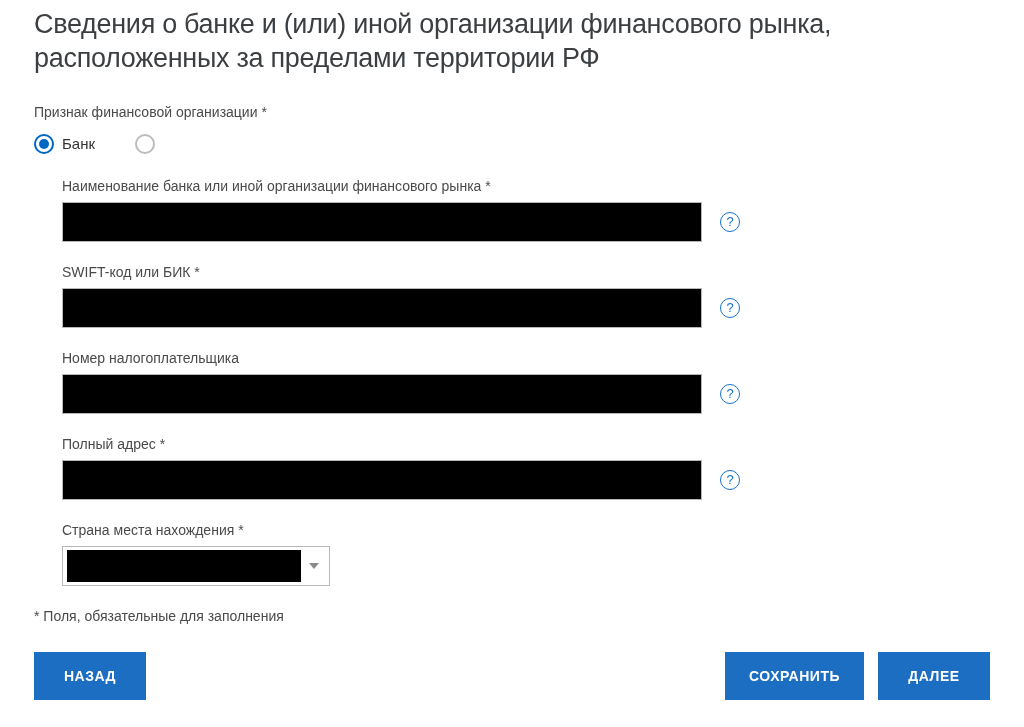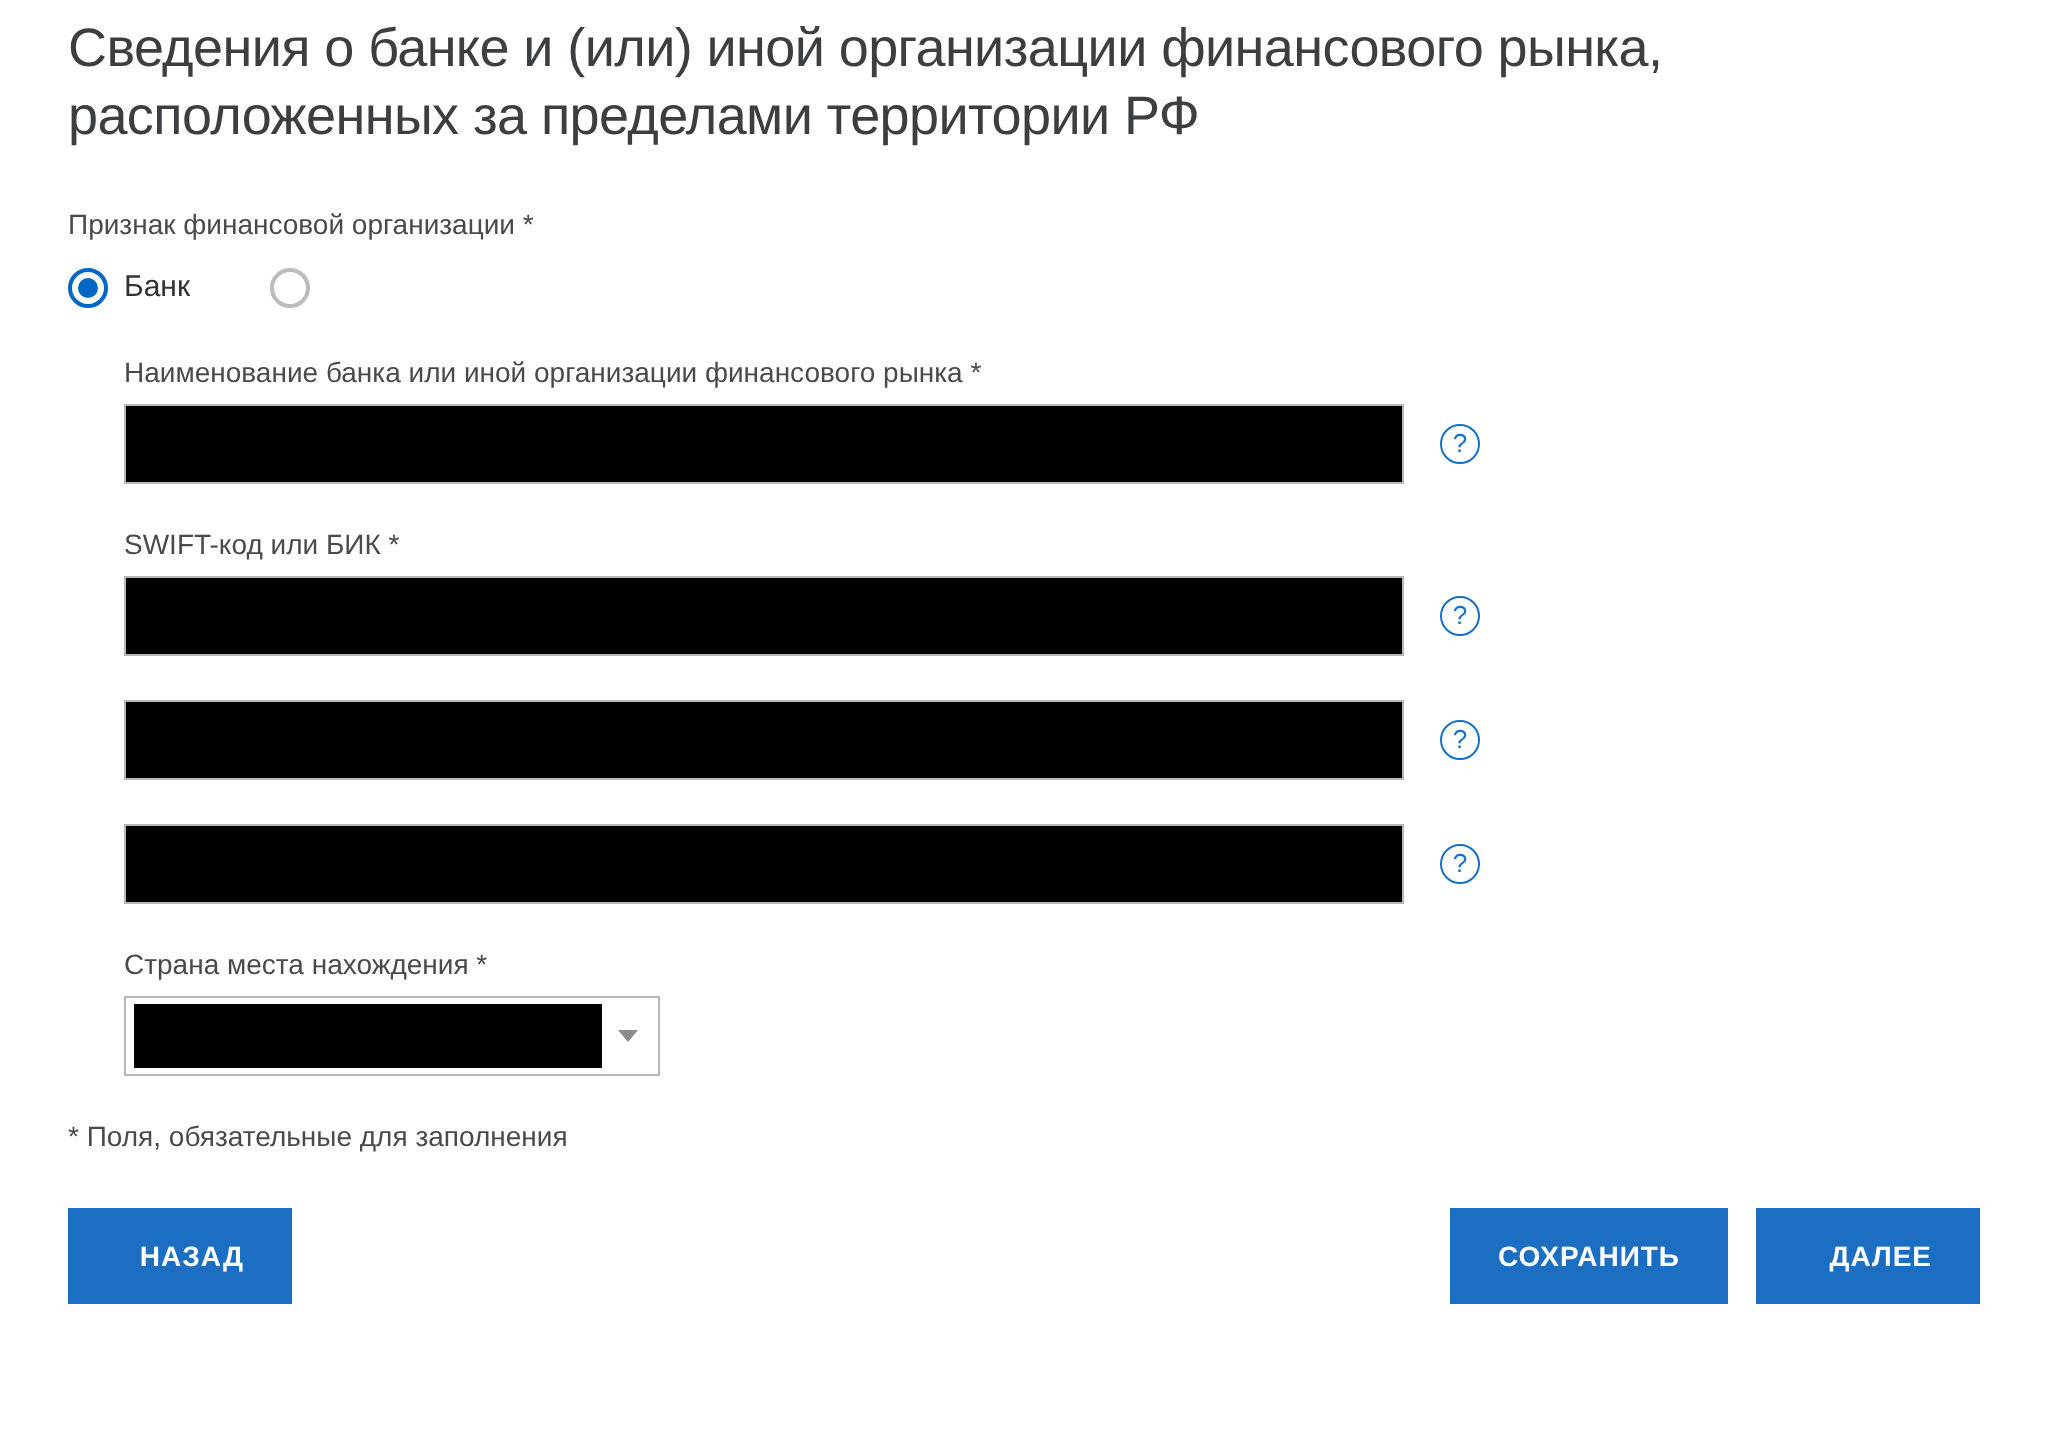--- a/index.html
+++ b/index.html
@@ -130,21 +130,21 @@
       height: 48px;
       min-width: 112px;
       padding: 0 24px;
       border: none;
       background: #1b6ec2;
       color: #fff;
       font-size: 14px;
       font-weight: 700;
       letter-spacing: 0.5px;
       cursor: pointer;
-      text-align: right;
+      text-align: center;
     }
   </style>
 </head>
 <body>
 
 <h1>Сведения о банке и (или) иной организации финансового рынка, расположенных за пределами территории РФ</h1>
 
 <div class="group-label">Признак финансовой организации *</div>
 
 <div class="radio-row">
@@ -169,27 +169,29 @@
 
 <div class="field-block">
   <label class="field-label">SWIFT-код или БИК *</label>
   <div class="field-row">
     <input type="text" class="text-input" style="">
     <div class="help-btn">?</div>
   </div>
 </div>
 
 <div class="field-block">
-  <div class="field-row">
-    <input type="text" class="text-input" style="">
-    <div class="help-btn">?</div>
-  </div>
-</div>
-
-<div class="field-block">
+  <label class="field-label">Номер налогоплательщика</label>
+  <div class="field-row">
+    <input type="text" class="text-input" style="">
+    <div class="help-btn">?</div>
+  </div>
+</div>
+
+<div class="field-block">
+  <label class="field-label">Полный адрес *</label>
   <div class="field-row">
     <input type="text" class="text-input" style="">
     <div class="help-btn">?</div>
   </div>
 </div>
 
 <div class="field-block">
   <label class="field-label">Страна места нахождения *</label>
   <div class="select-wrap">
     <div class="select-value"></div>

